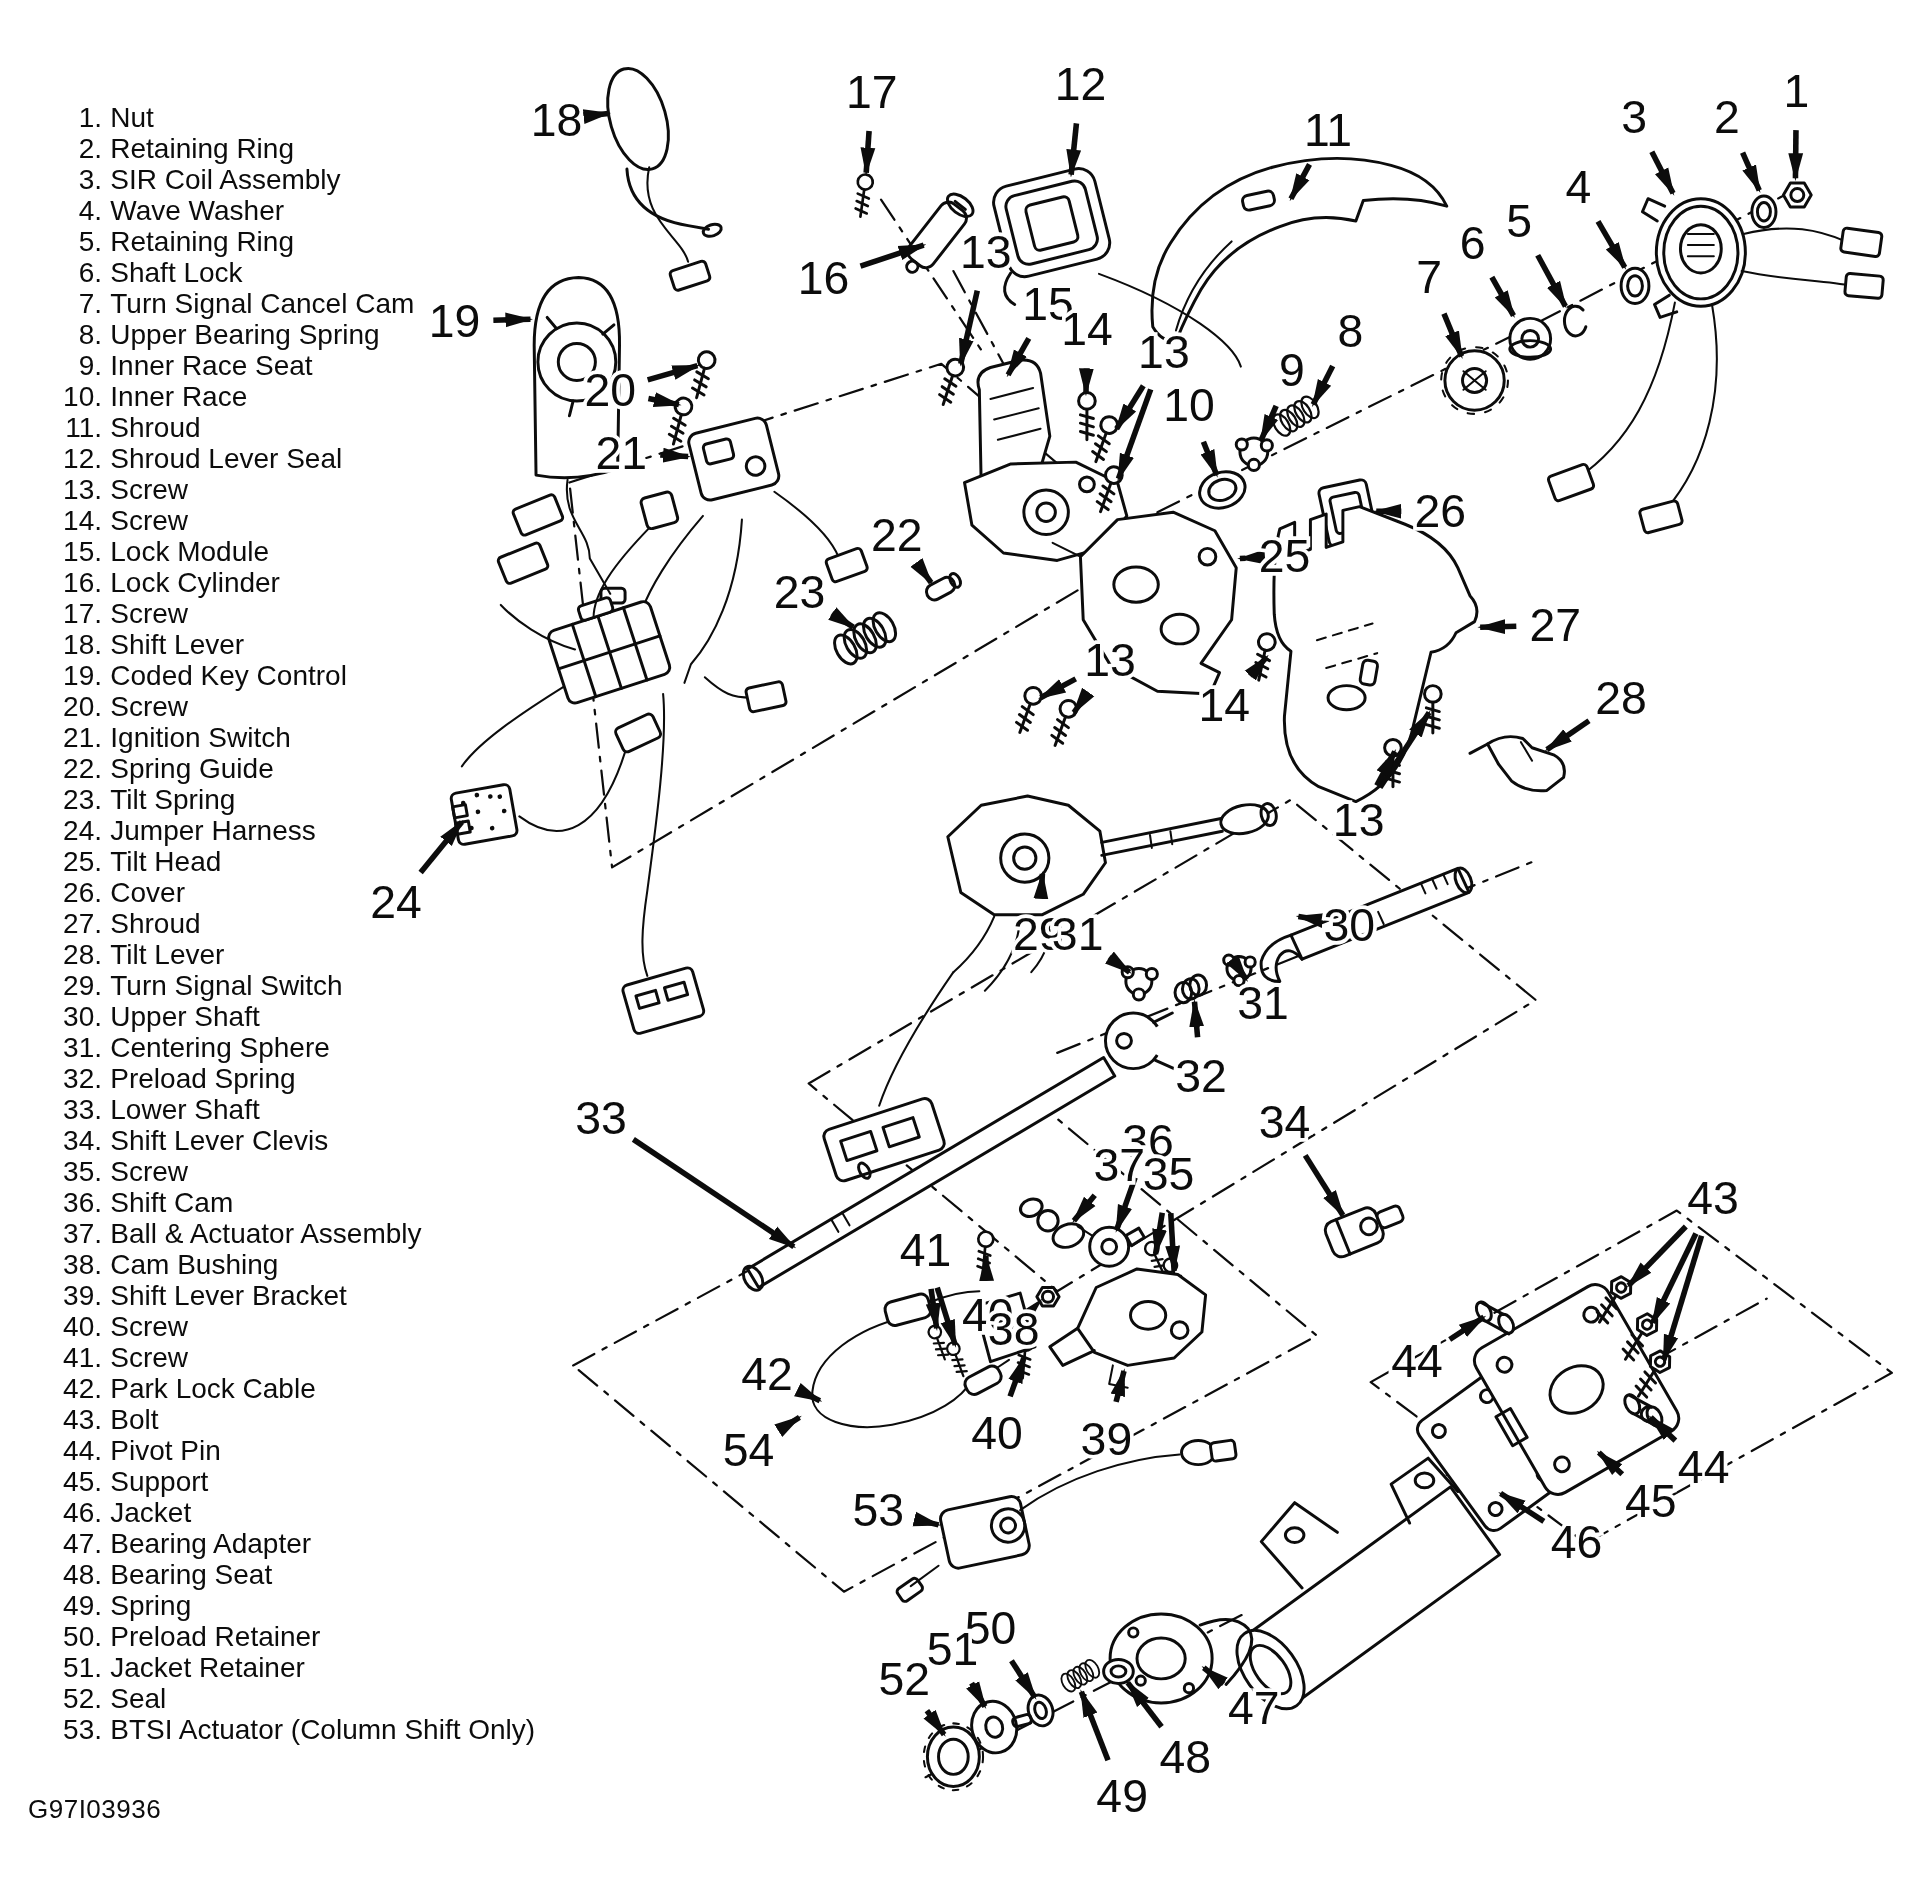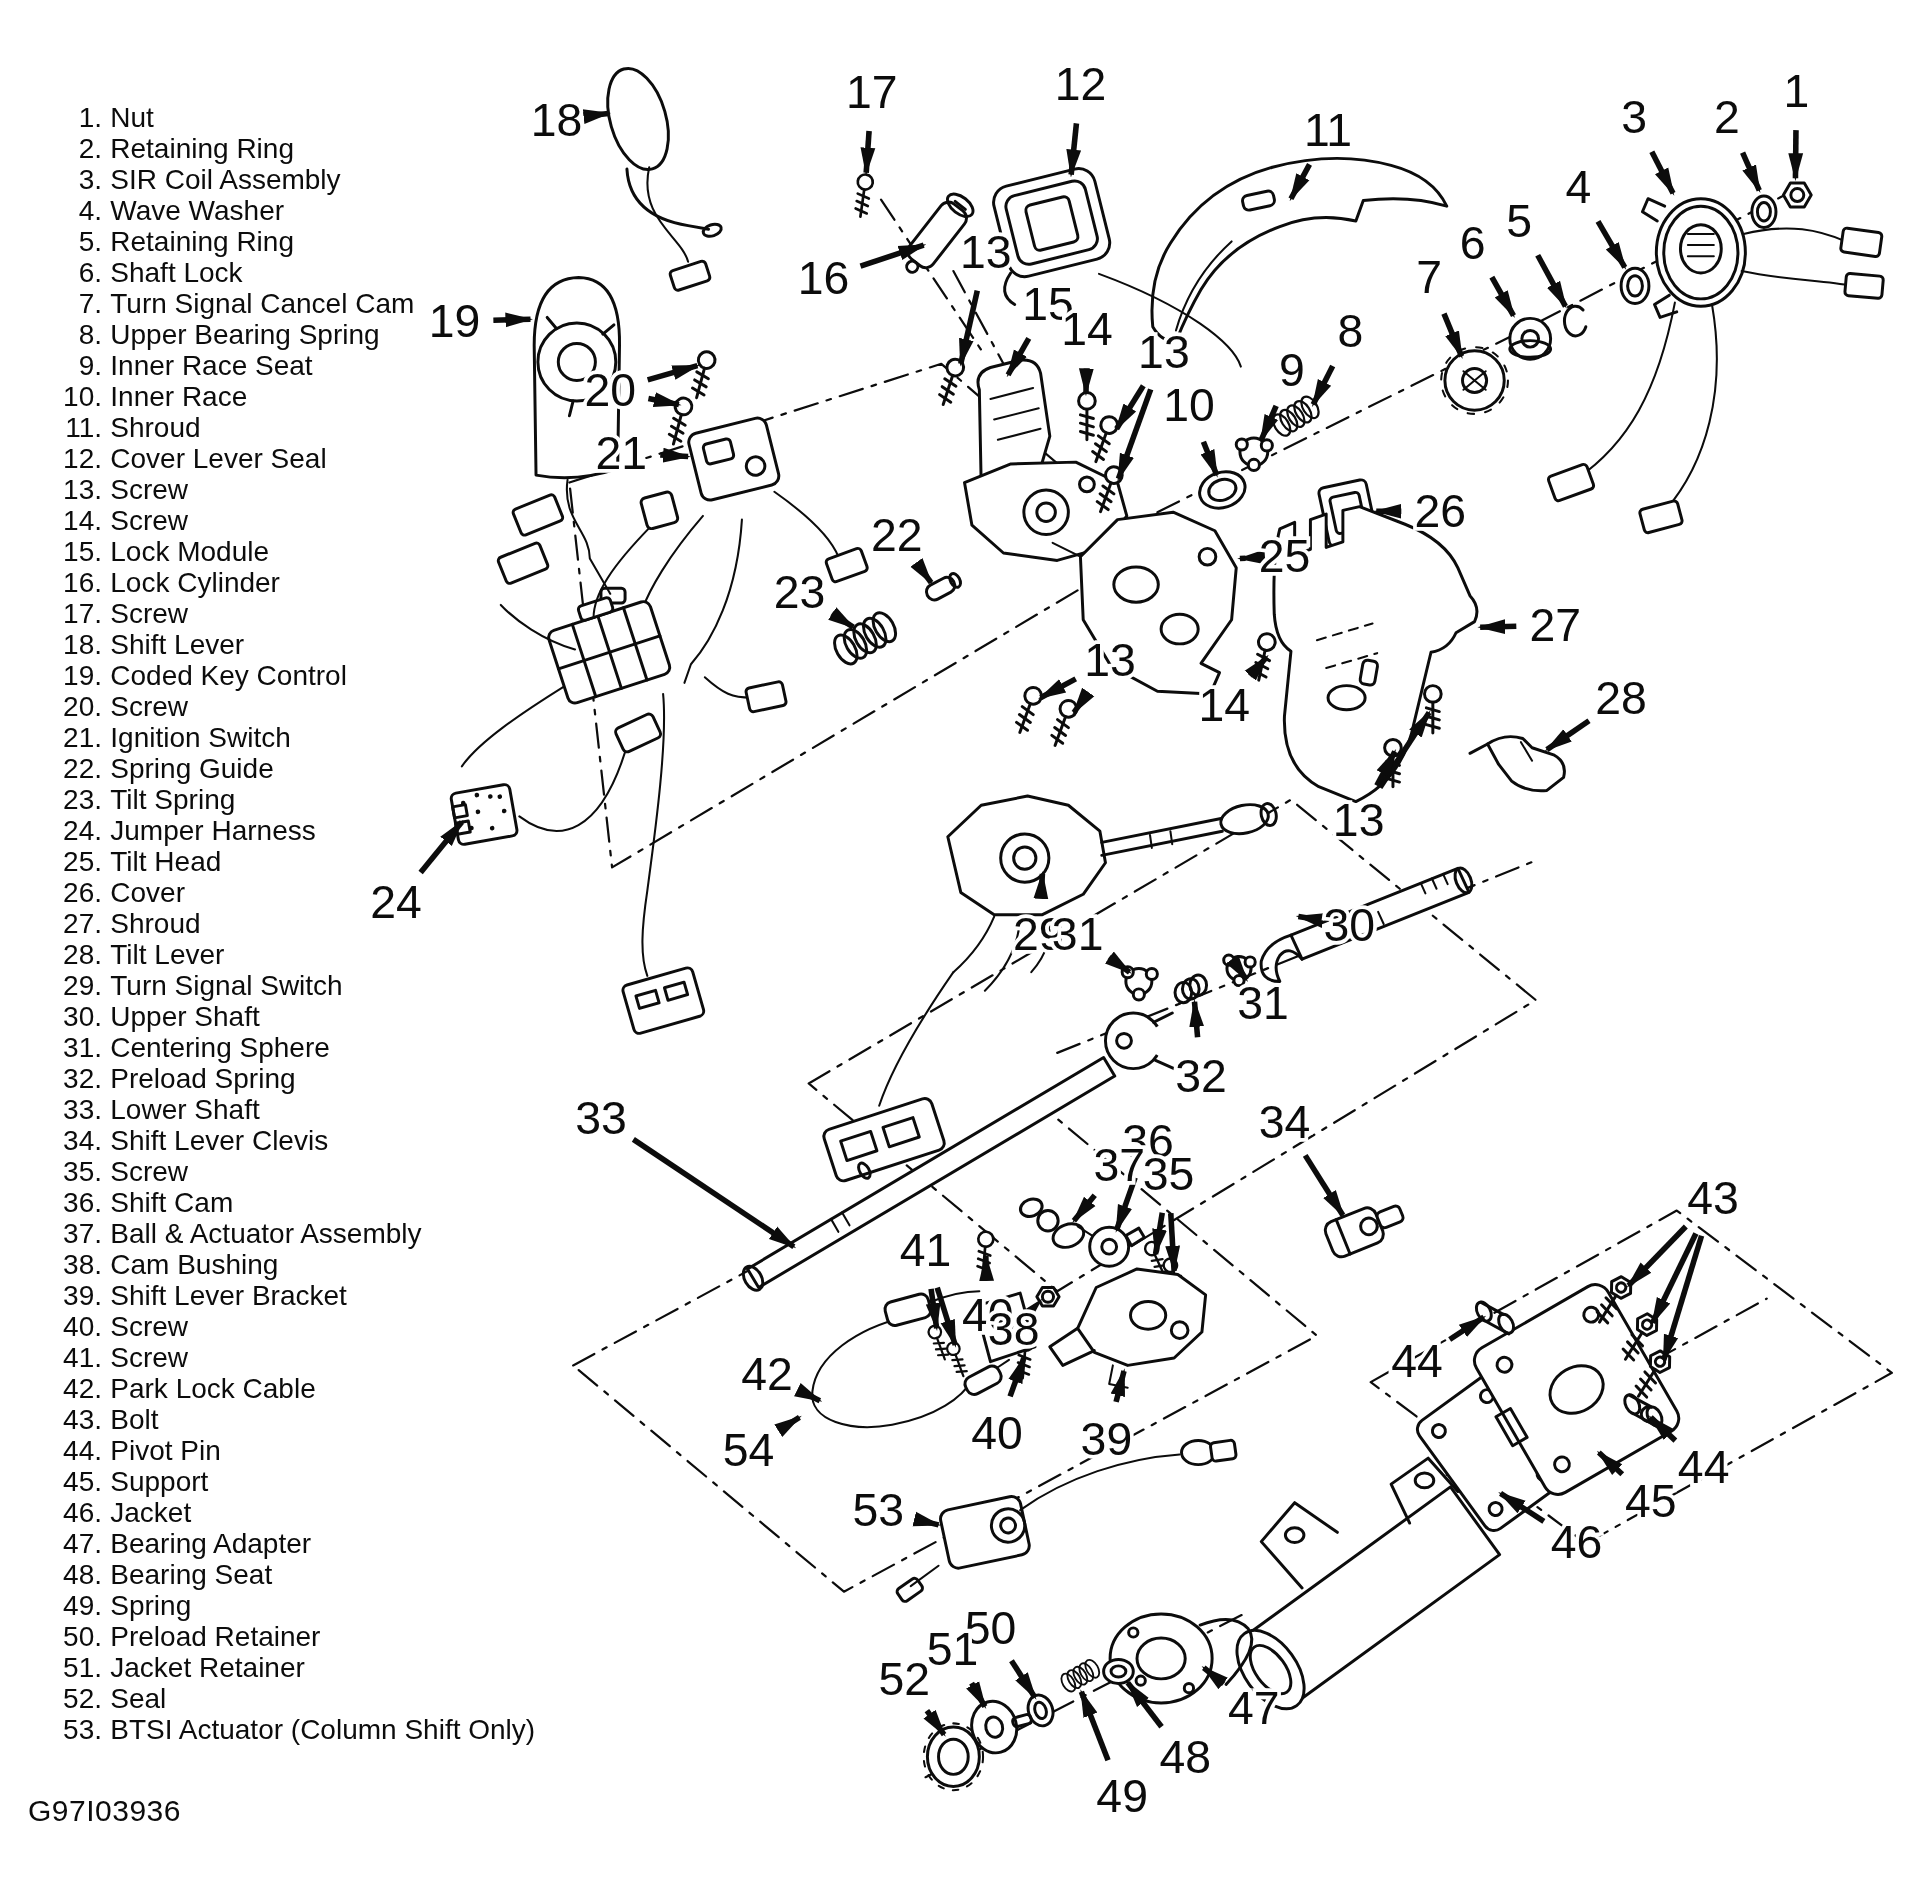--- a/index.html
+++ b/index.html
@@ -1,21 +1,21 @@
 <!DOCTYPE html>
 <html style="font-size:15px"><head>
 <meta charset="utf-8">
 <style>
   html,body{margin:0;padding:0;background:#ffffff;}
   .canvas{position:relative;width:1929px;height:1898px;background:#ffffff;overflow:hidden;
           font-family:"Liberation Sans",sans-serif;color:#0c0c0c;}
   .parts-list{position:absolute;left:46px;top:102px;font-size:28px;line-height:31px;white-space:nowrap;}
   .plrow{display:flex;}
   .pnum{width:56px;text-align:right;padding-right:8.3px;flex:none;}
-  .figure-id{position:absolute;left:28px;top:1794px;font-size:30px;letter-spacing:0.5px;}
+  .figure-id{position:absolute;left:28px;top:1794px;font-size:26px;letter-spacing:0.5px;}
   svg.diagram{position:absolute;left:0;top:0;}
   .ink{stroke:#0c0c0c;fill:none;stroke-width:3.2;stroke-linecap:round;stroke-linejoin:round;}
   .fillw{fill:#ffffff;}
   .thin{stroke-width:2.2;}
   .dashdot{stroke-dasharray:26 10 5 10;stroke-width:2.4;}
   .cline{stroke:#0c0c0c;stroke-width:6;fill:none;}
   text.callout{font-size:50px;fill:#0c0c0c;font-family:"Liberation Sans",sans-serif;
                paint-order:stroke;stroke:#ffffff;stroke-width:8;text-anchor:middle;}
 </style>
 </head>
@@ -63,21 +63,21 @@
       <div class="plrow">
         <span class="pnum">10.</span>
         <span class="pname">Inner Race</span>
       </div>
       <div class="plrow">
         <span class="pnum">11.</span>
         <span class="pname">Shroud</span>
       </div>
       <div class="plrow">
         <span class="pnum">12.</span>
-        <span class="pname">Cover Lever Seal</span>
+        <span class="pname">Shroud Lever Seal</span>
       </div>
       <div class="plrow">
         <span class="pnum">13.</span>
         <span class="pname">Screw</span>
       </div>
       <div class="plrow">
         <span class="pnum">14.</span>
         <span class="pname">Screw</span>
       </div>
       <div class="plrow">

